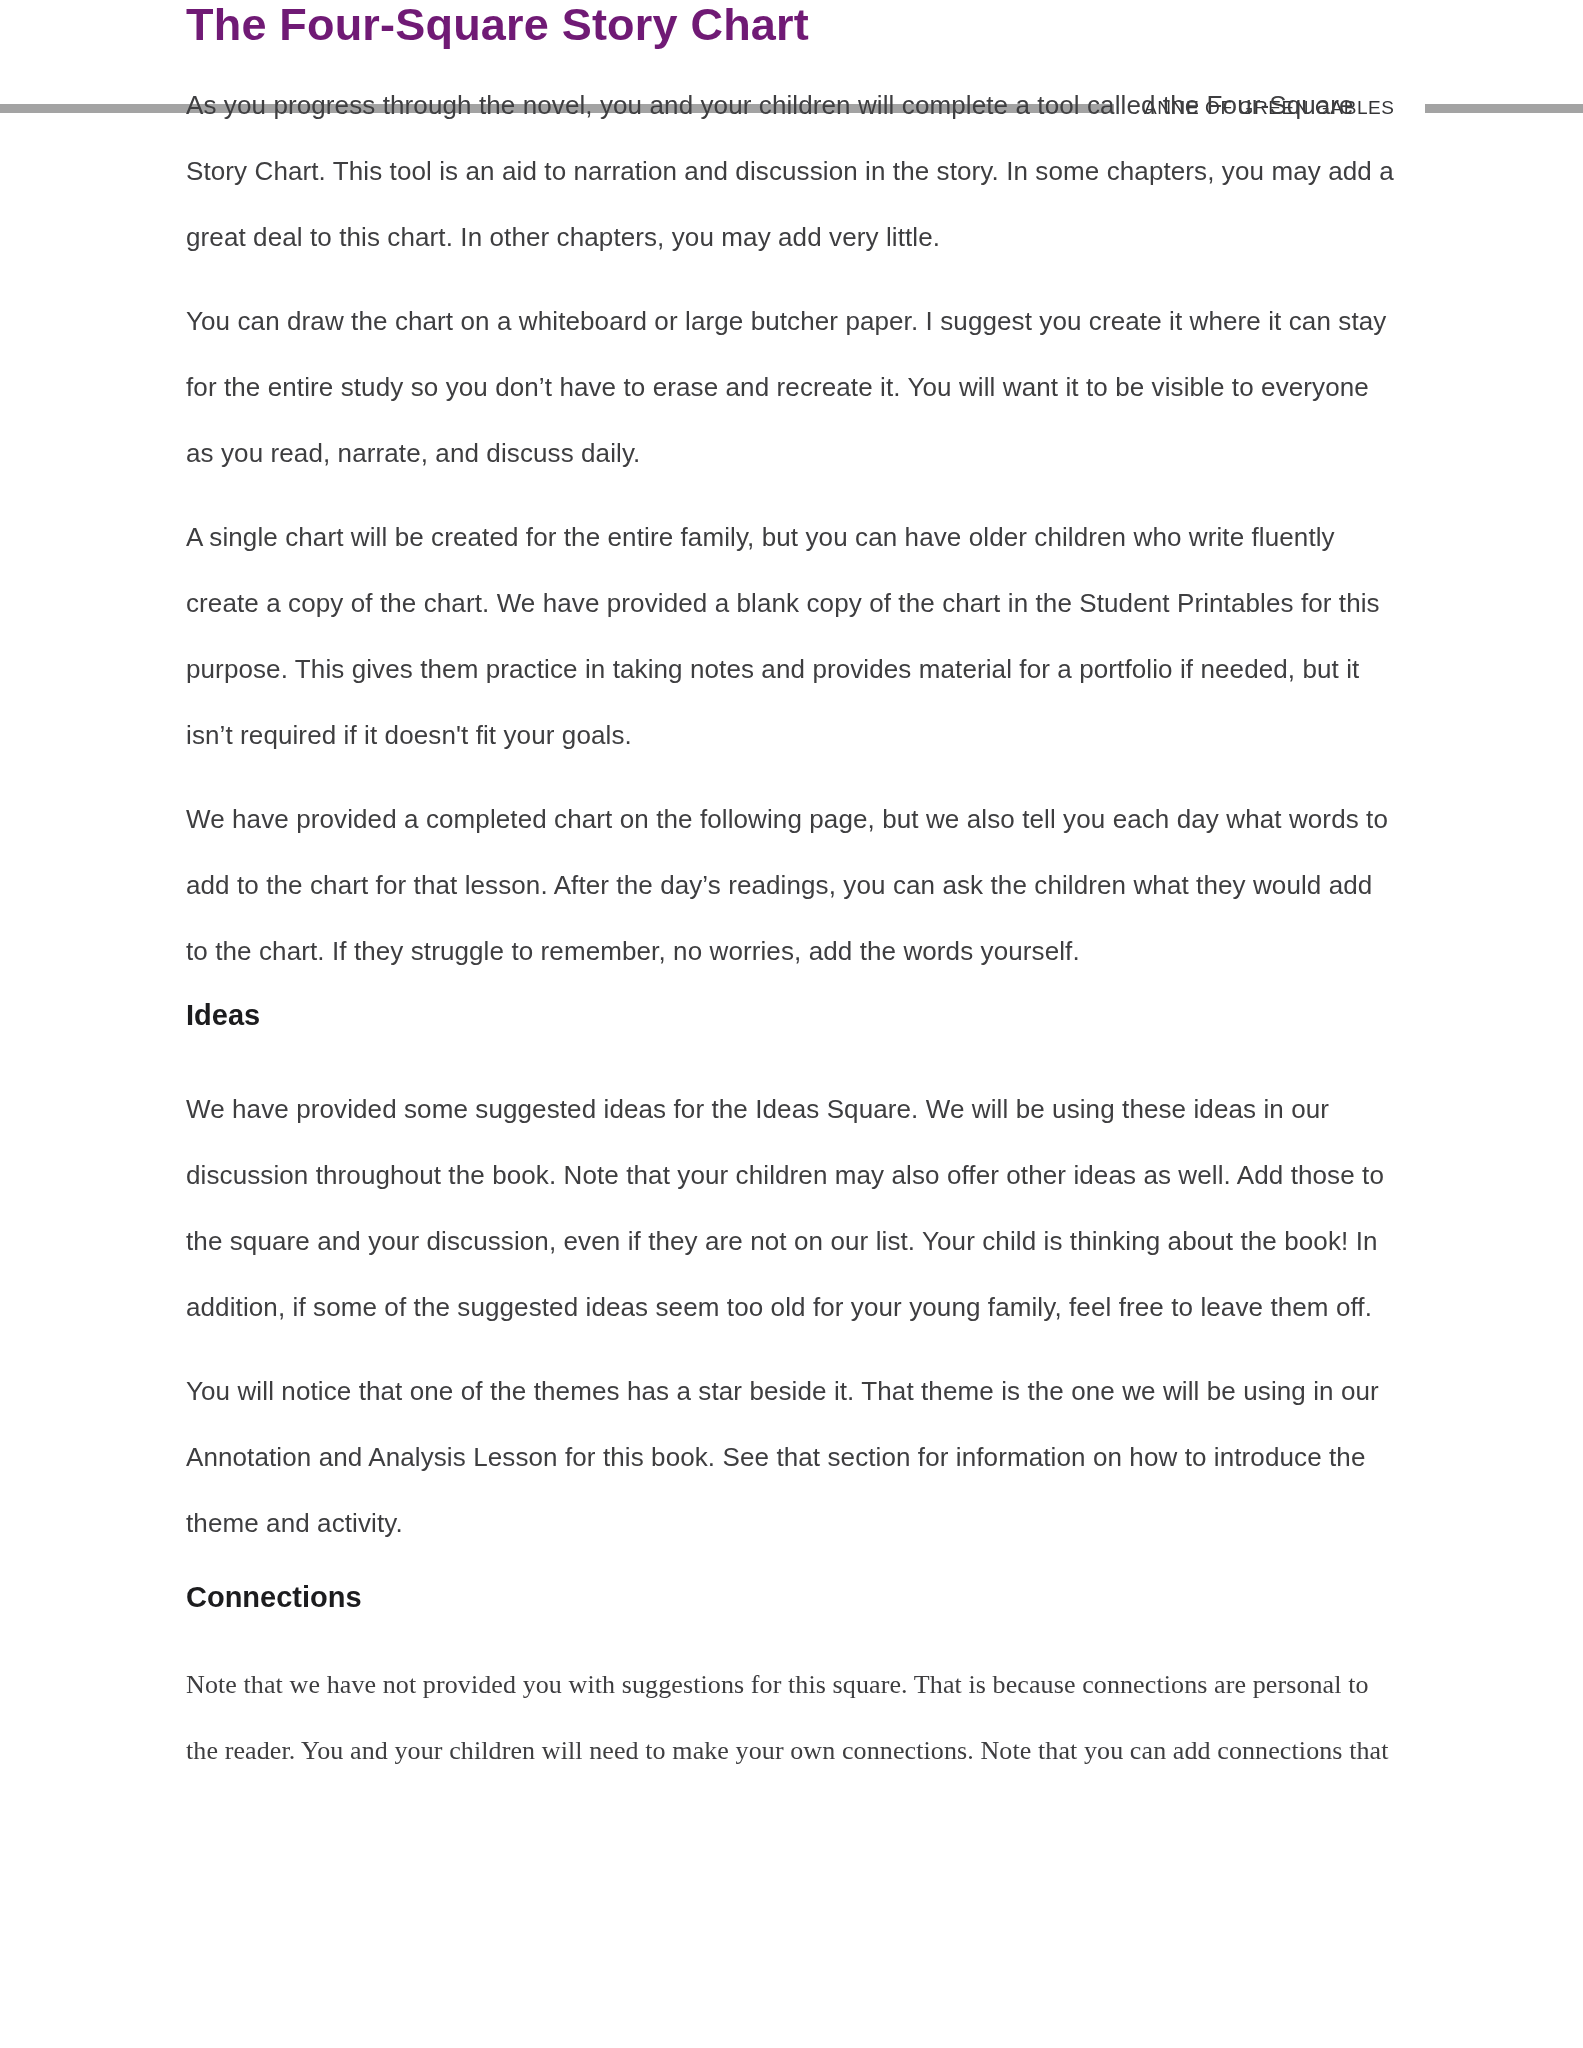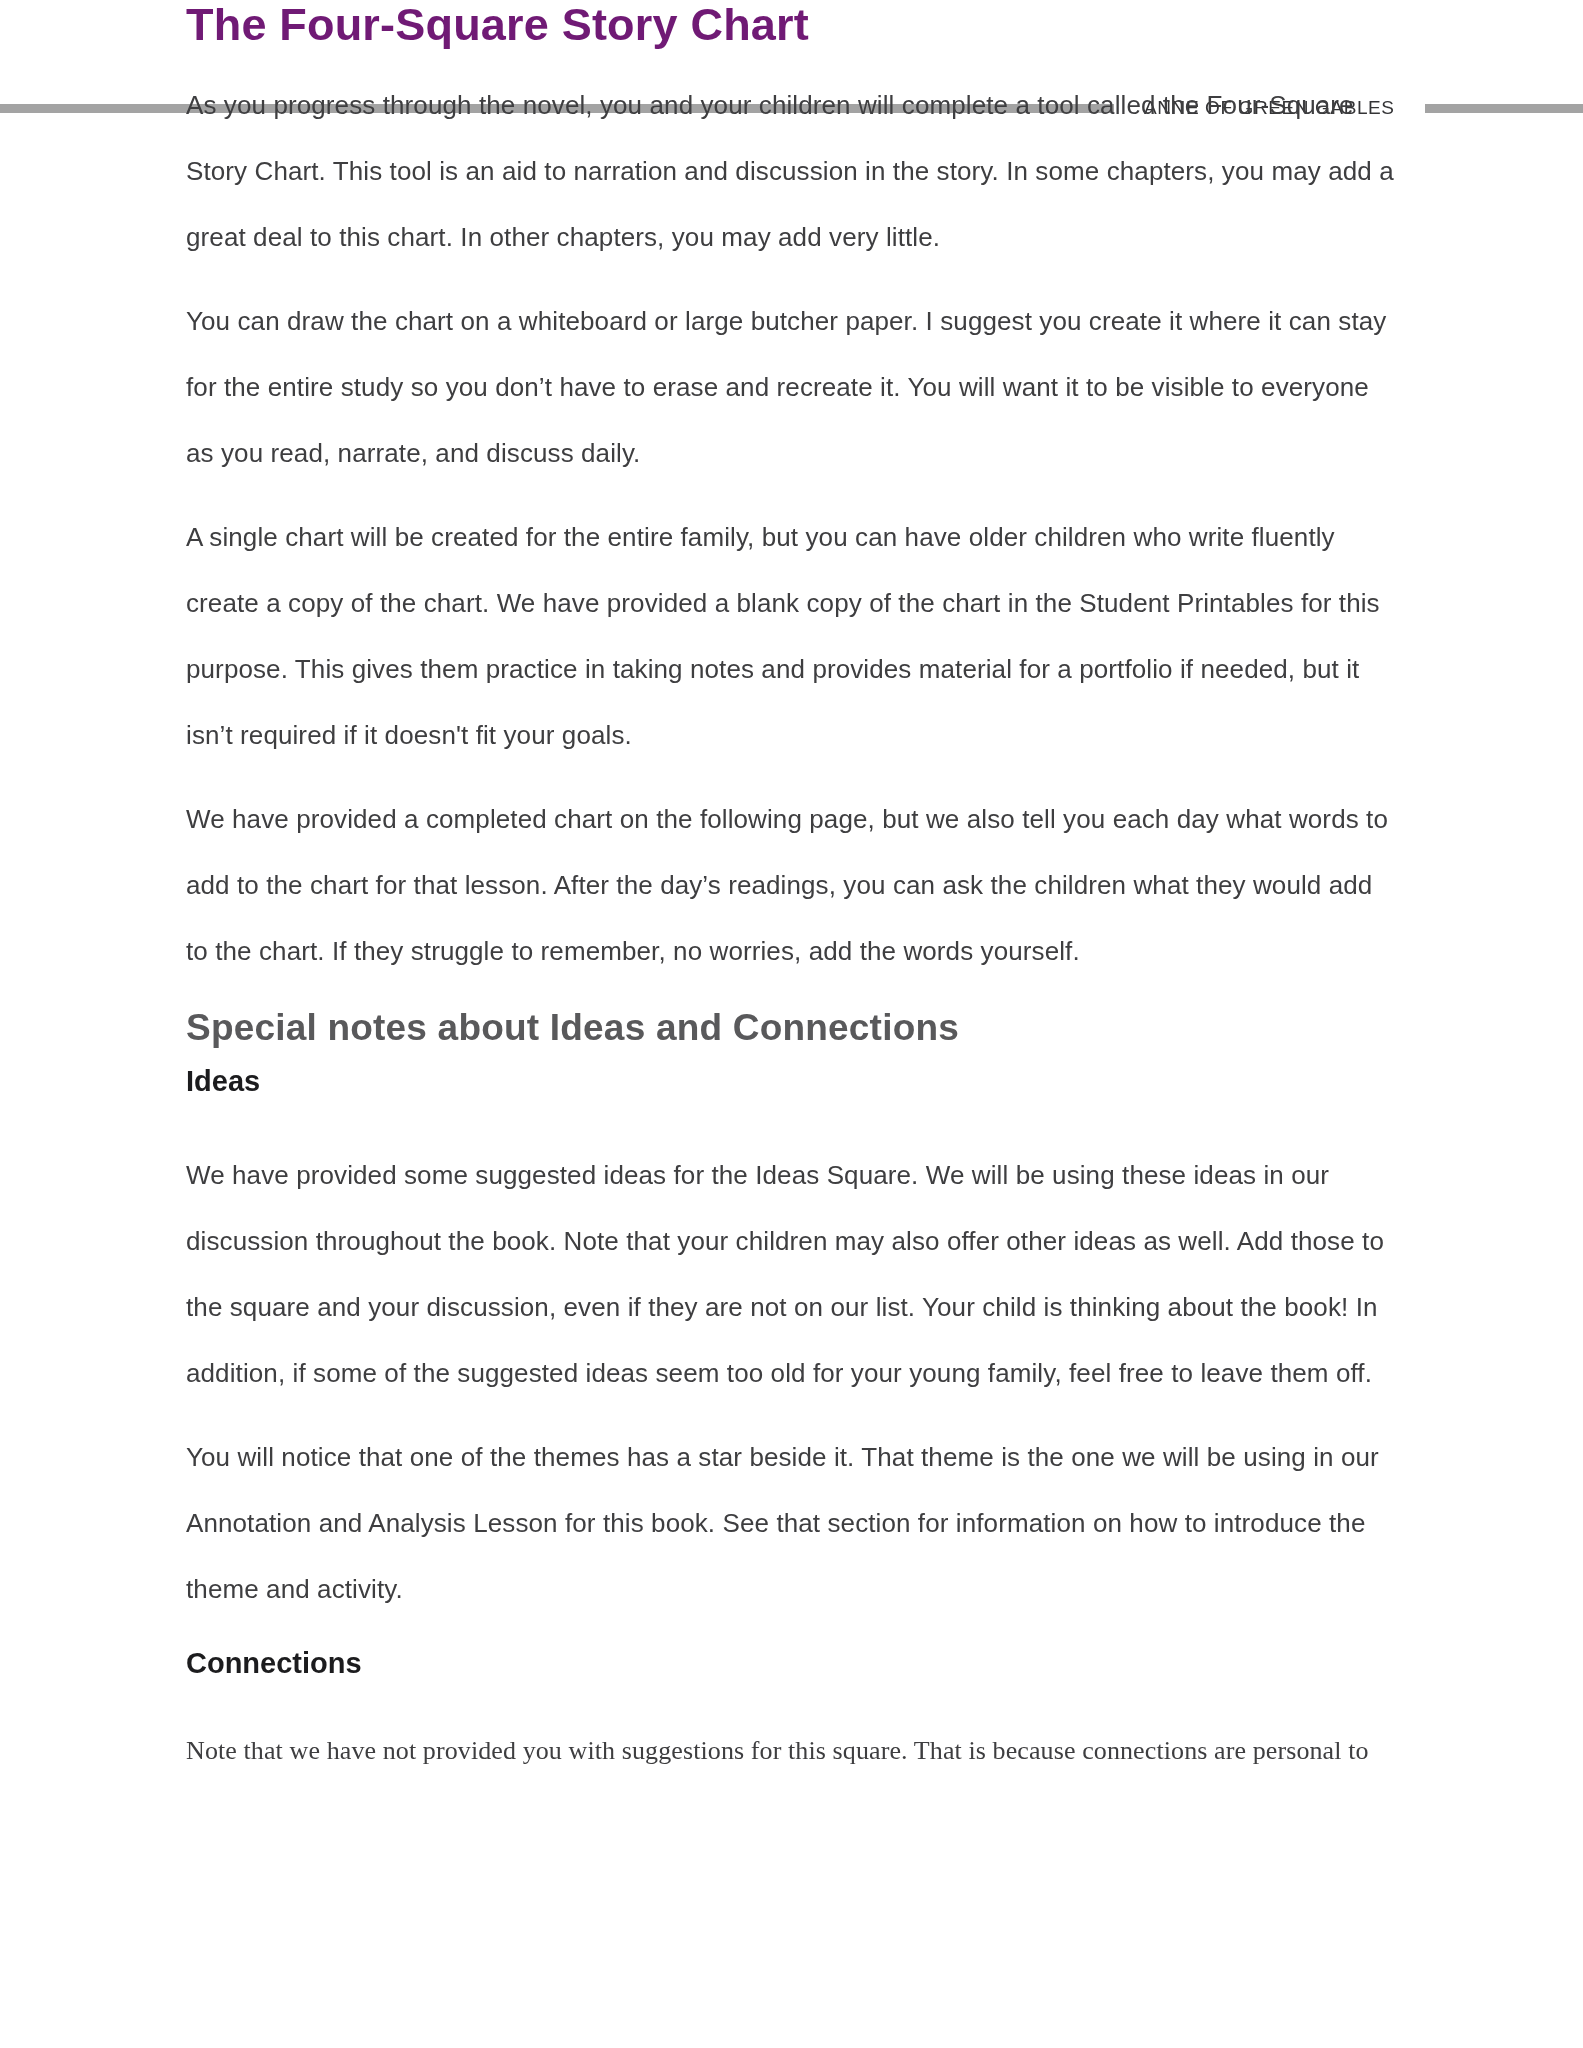--- a/index.html
+++ b/index.html
@@ -101,21 +101,20 @@
   </header>
 
   <main class="content">
     <h1 class="page-title">The Four-Square Story Chart</h1>
 
     <p class="body-para first-para">As you progress through the novel, you and your children will complete a tool called the Four-Square Story Chart. This tool is an aid to narration and discussion in the story. In some chapters, you may add a great deal to this chart. In other chapters, you may add very little.</p>
     <p class="body-para">You can draw the chart on a whiteboard or large butcher paper. I suggest you create it where it can stay for the entire study so you don’t have to erase and recreate it. You will want it to be visible to everyone as you read, narrate, and discuss daily.</p>
     <p class="body-para">A single chart will be created for the entire family, but you can have older children who write fluently create a copy of the chart. We have provided a blank copy of the chart in the Student Printables for this purpose. This gives them practice in taking notes and provides material for a portfolio if needed, but it isn’t required if it doesn't fit your goals.</p>
     <p class="body-para">We have provided a completed chart on the following page, but we also tell you each day what words to add to the chart for that lesson. After the day’s readings, you can ask the children what they would add to the chart. If they struggle to remember, no worries, add the words yourself.</p>
 
-    <h2 class="section-heading">Special notes about Ideas and Connections</h2>
 
     <h3 class="sub-heading">Ideas</h3>
     <p class="body-para after-subhead">We have provided some suggested ideas for the Ideas Square. We will be using these ideas in our discussion throughout the book. Note that your children may also offer other ideas as well. Add those to the square and your discussion, even if they are not on our list. Your child is thinking about the book! In addition, if some of the suggested ideas seem too old for your young family, feel free to leave them off.</p>
     <p class="body-para">You will notice that one of the themes has a star beside it. That theme is the one we will be using in our Annotation and Analysis Lesson for this book. See that section for information on how to introduce the theme and activity.</p>
 
     <h3 class="sub-heading connections-heading">Connections</h3>
     <p class="body-para after-connections">Note that we have not provided you with suggestions for this square. That is because connections are personal to the reader. You and your children will need to make your own connections. Note that you can add connections that you make, but give your children a chance to suggest theirs first and resist the urge to lecture about the connections that you see. Mention, record in the square, and move on.</p>
   </main>
 
 

